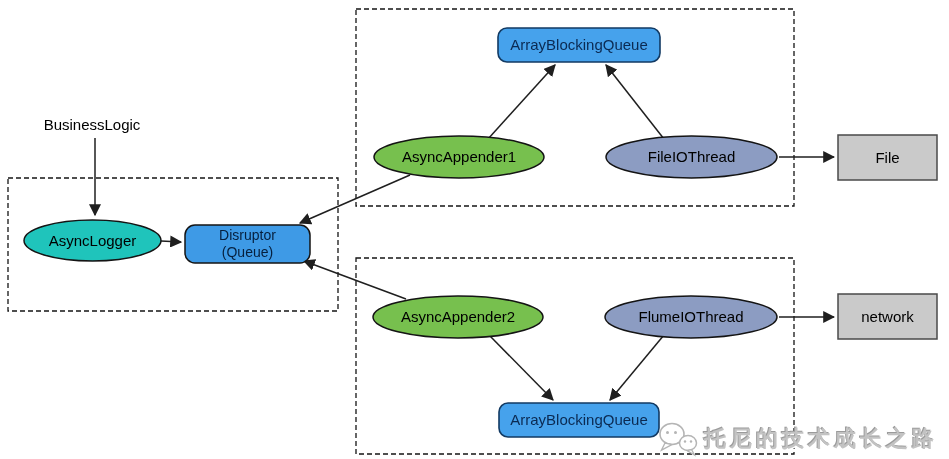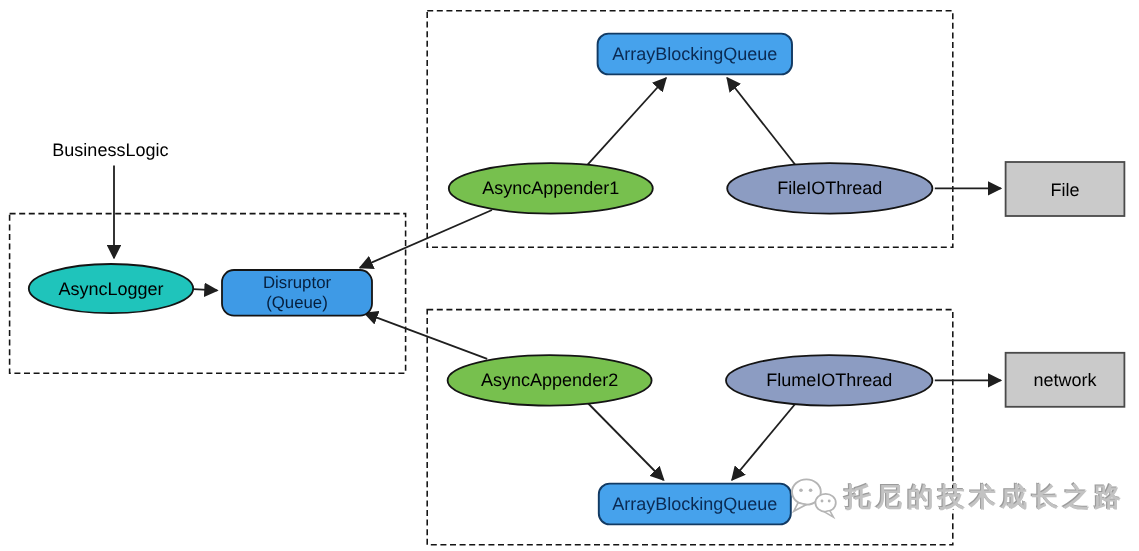--- a/index.html
+++ b/index.html
@@ -20,21 +20,21 @@
   .queue-label { font-size: 15px; fill: #0b2a52; }
   .disruptor-label { font-size: 14px; fill: #061f3d; }
   .edge { stroke: #1f1f1f; stroke-width: 1.5; fill: none; }
   .dashed-box { fill: none; stroke: #141414; stroke-width: 1.3; stroke-dasharray: 5 3; }
   .node-shape { stroke: #141414; stroke-width: 1.5; }
   .io-box { stroke: #4a4a4a; stroke-width: 1.5; }
   .queue-shape { stroke: #123a63; stroke-width: 1.6; }
   #watermark {
     position: absolute;
     left: 658px;
-    top: 396px;
+    top: 420px;
     display: flex;
     align-items: center;
     gap: 6px;
   }
   #watermark .wm-text {
     font-size: 22px;
     font-weight: bold;
     letter-spacing: 4px;
     color: #c3c3c3;
     text-shadow: -1px -1px 0 #9b9b9b, 1px 1px 0 #ffffff;

